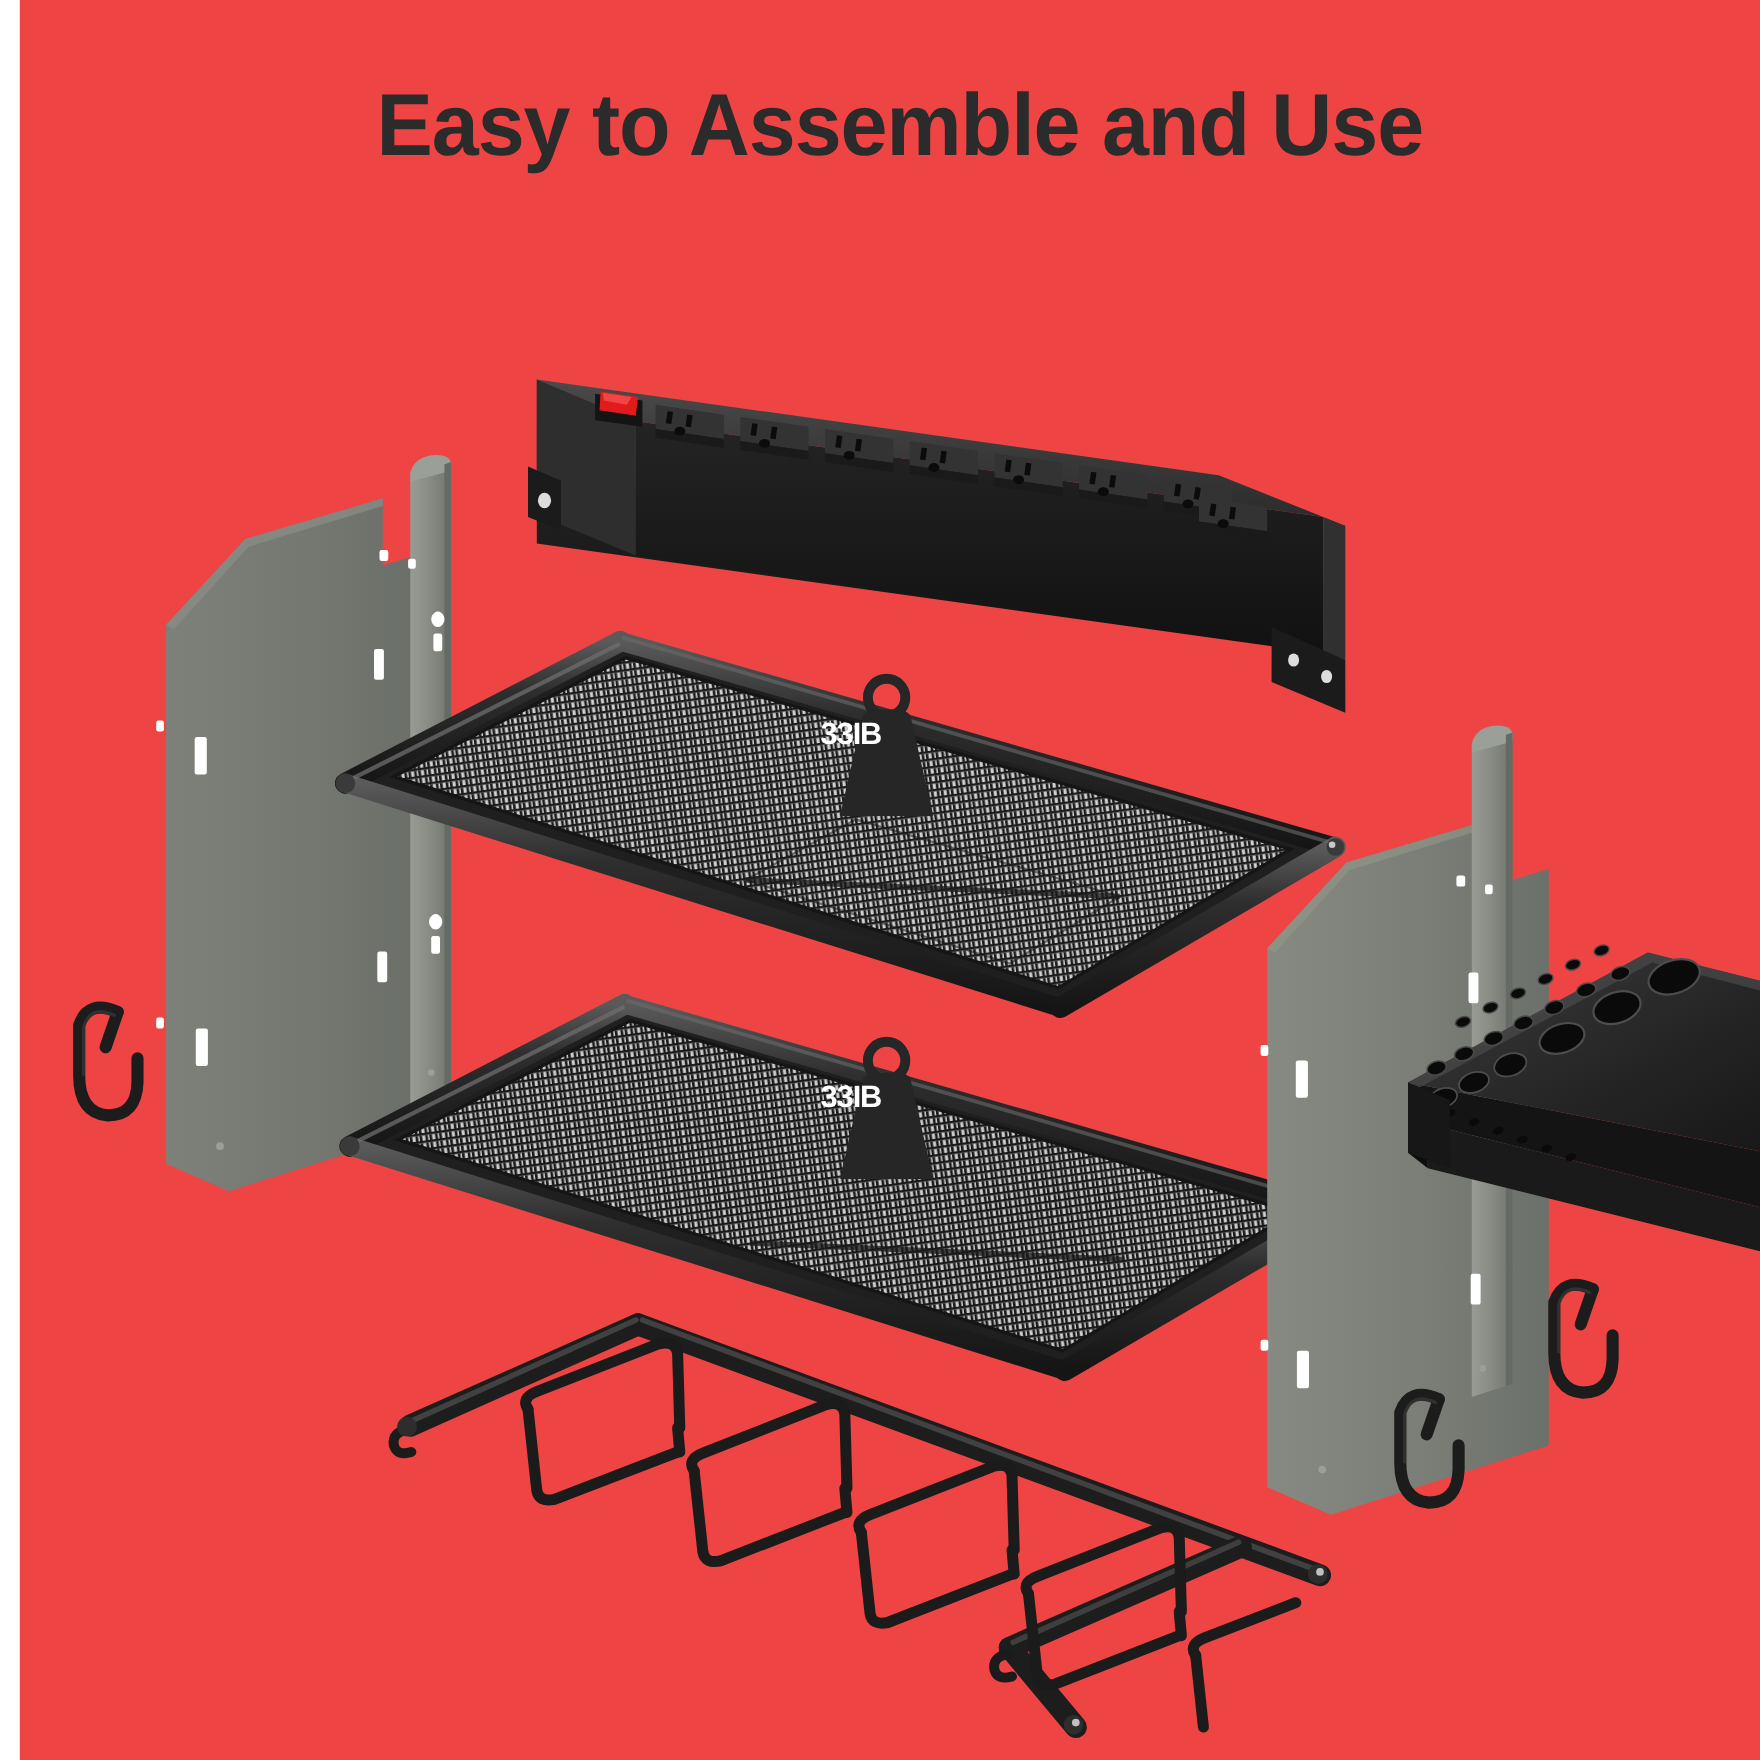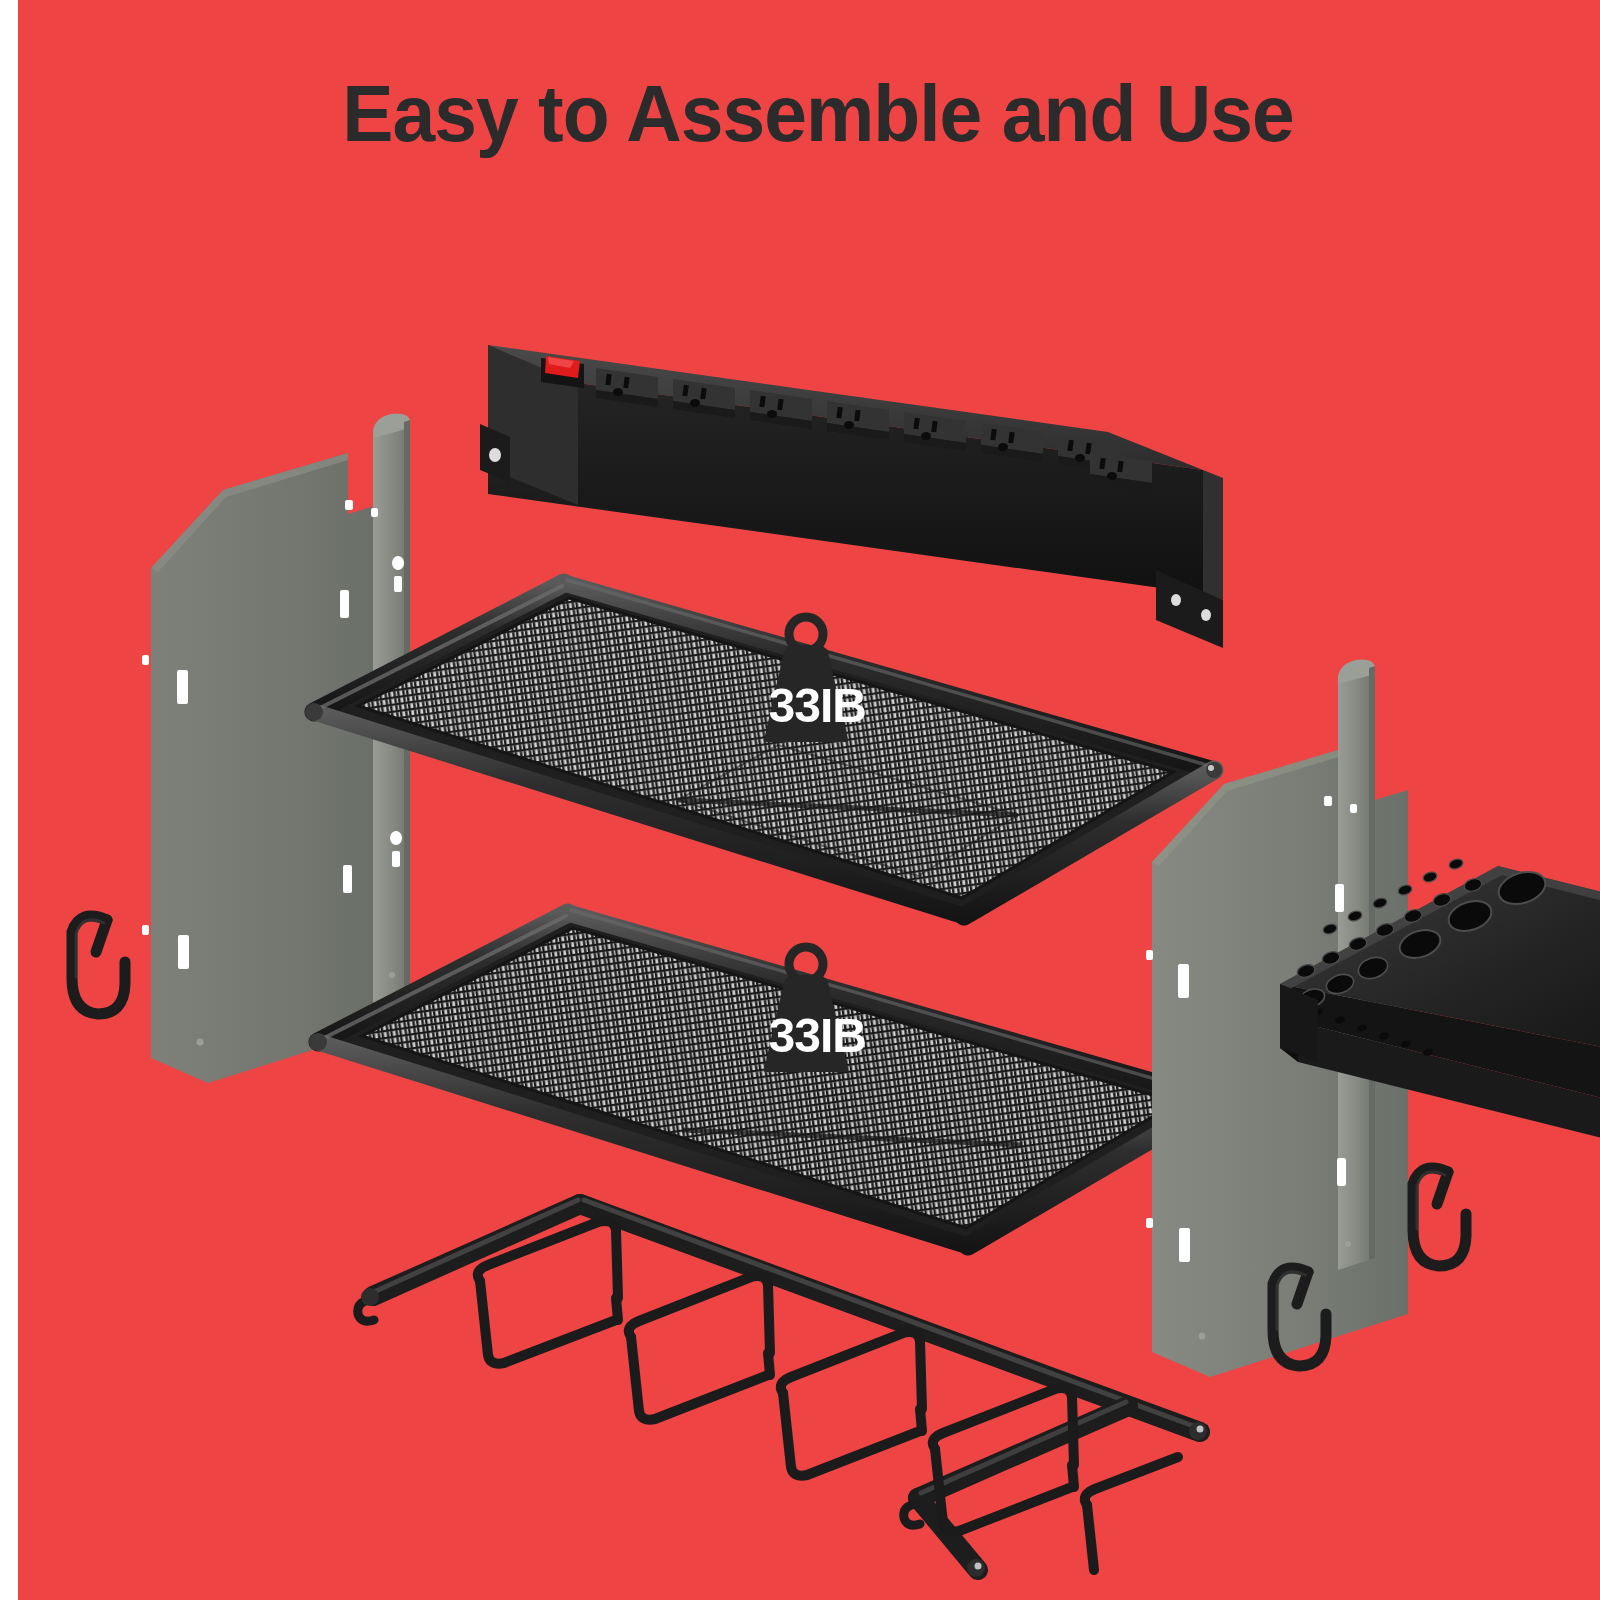--- a/index.html
+++ b/index.html
@@ -56,25 +56,25 @@
   .weight-badge {
     position: absolute;
     width: 120px;
     height: 130px;
     pointer-events: none;
   }
   .weight-badge .badge-svg { display: block; width: 120px; height: 130px; }
   .weight-badge .badge-text {
     position: absolute;
     left: 0;
-    top: 70px;
+    top: 41px;
     width: 120px;
-    text-align: right;
+    text-align: left;
     font-family: "Liberation Sans", sans-serif;
-    font-size: 48px;
+    font-size: 28px;
     font-weight: bold;
     color: #ffffff;
     letter-spacing: -1px;
     line-height: 1;
   }
   #badge-shelf-top { left: 728px; top: 612px; }
   #badge-shelf-bottom { left: 728px; top: 942px; }
 </style>
 </head>
 <body>

